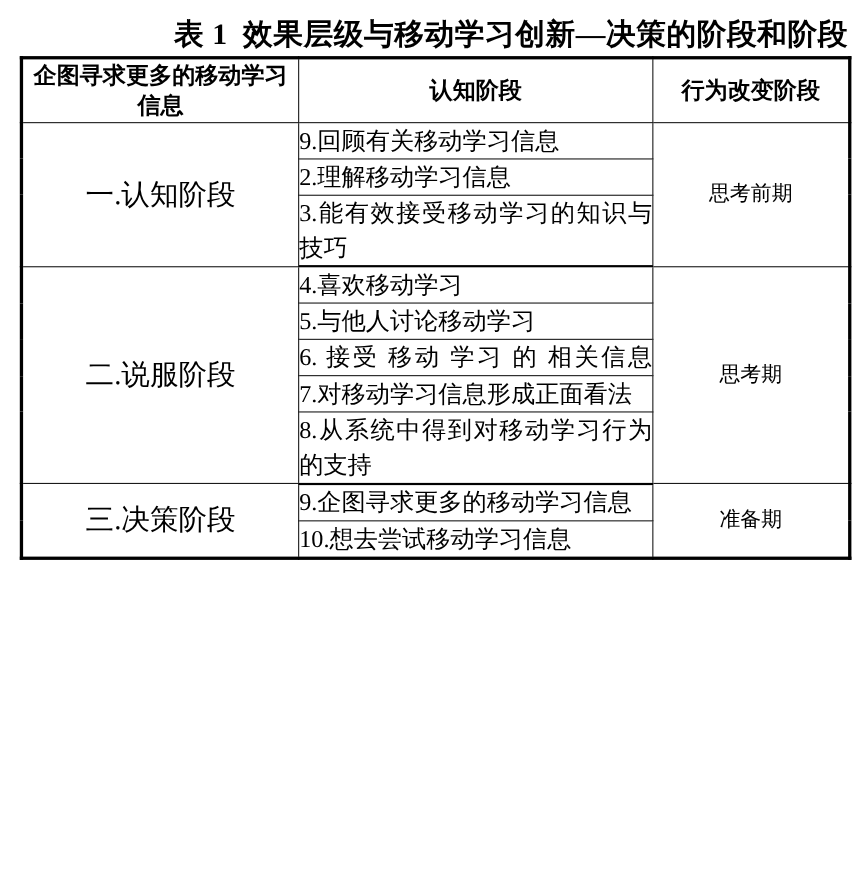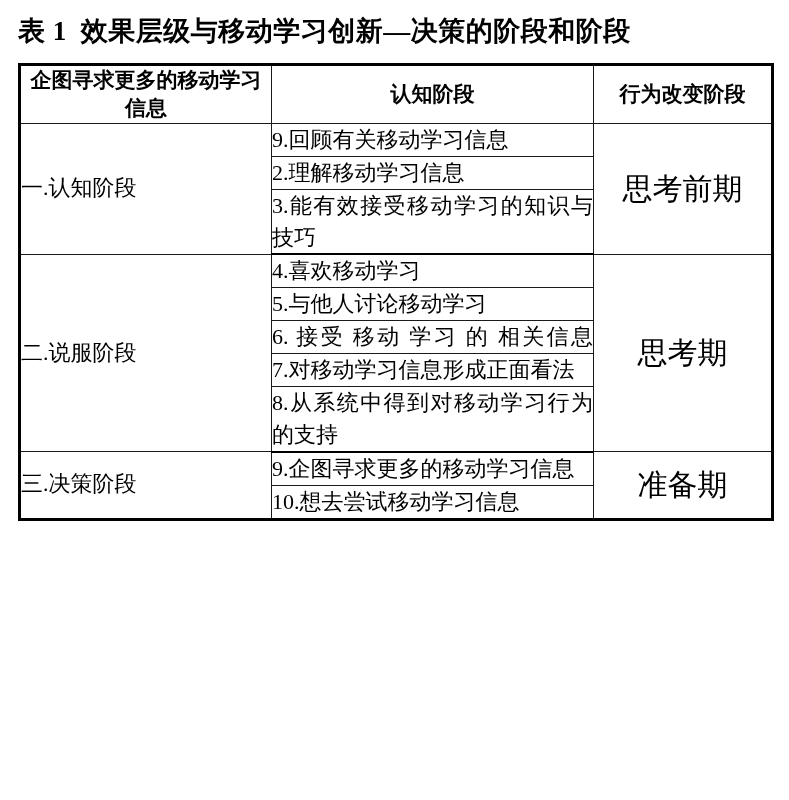--- a/index.html
+++ b/index.html
@@ -15,27 +15,27 @@
     overflow: hidden;
   }
   .page {
     width: 789px;
     height: 800px;
     position: relative;
     box-sizing: border-box;
     padding: 0 18px;
   }
   .caption {
-    text-align: left;
+    text-align: right;
     font-weight: bold;
     font-size: 27px;
     line-height: 1.45;
     letter-spacing: 0.5px;
     padding-top: 12px;
-    padding-bottom: 12px;
+    padding-bottom: 0;
   }
   .caption .cap-label {
     margin-right: 14px;
   }
   table.tbl {
     width: 753px;
     margin: 0 auto;
     border-collapse: collapse;
     table-layout: fixed;
   }
@@ -59,39 +59,40 @@
     font-size: 21px;
     line-height: 1.35;
     text-align: center;
     padding: 12px 6px;
   }
   .col-a { width: 252px; }
   .col-b { width: 322px; }
   .col-c { width: 179px; }
 
   .stage-cell {
-    font-size: 22px;
+    text-align: center;
+    font-size: 26px;
     line-height: 1.4;
     padding: 6px 4px;
   }
   .effect-cell {
     font-size: 22px;
     line-height: 1.45;
     padding: 8px 10px 8px 12px;
     text-align: justify;
     text-align-last: left;
   }
   .effect-cell.spread {
     text-align: justify;
     text-align-last: justify;
     font-family: Liberation Serif, serif;
   }
   .phase-cell {
     text-align: center;
-    font-size: 30px;
+    font-size: 19px;
     line-height: 1.4;
     padding: 6px 4px;
   }
   
   tr.group-end > td {
     border-bottom: 2.5px solid #000;
     margin-left: 44px;
   }
 </style>
 </head>

